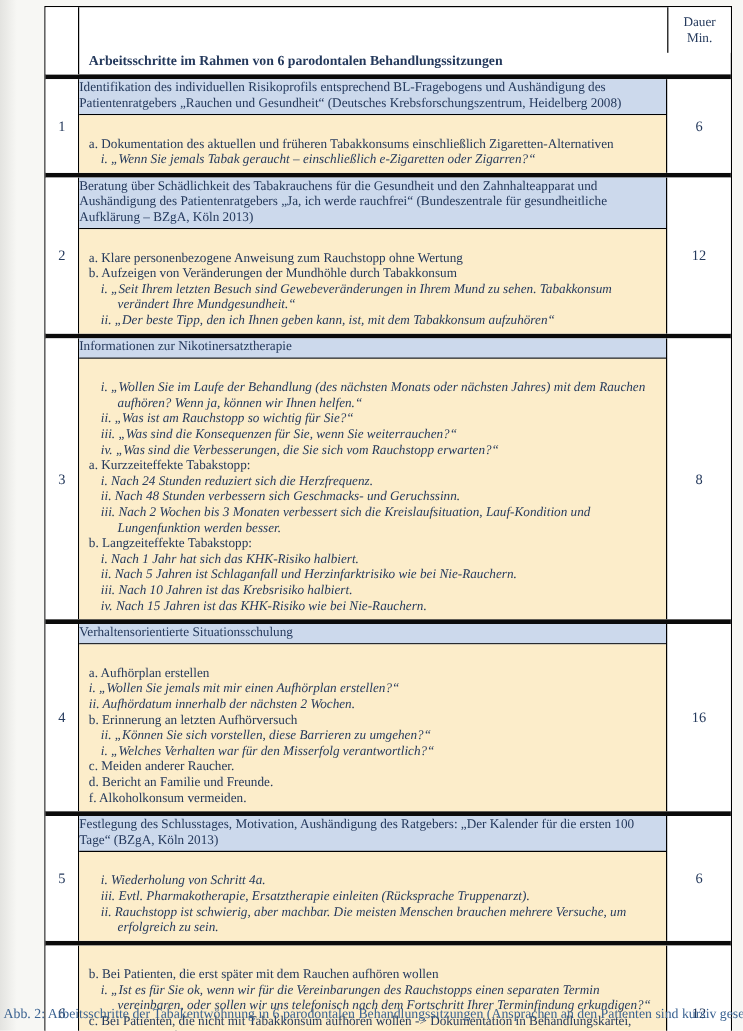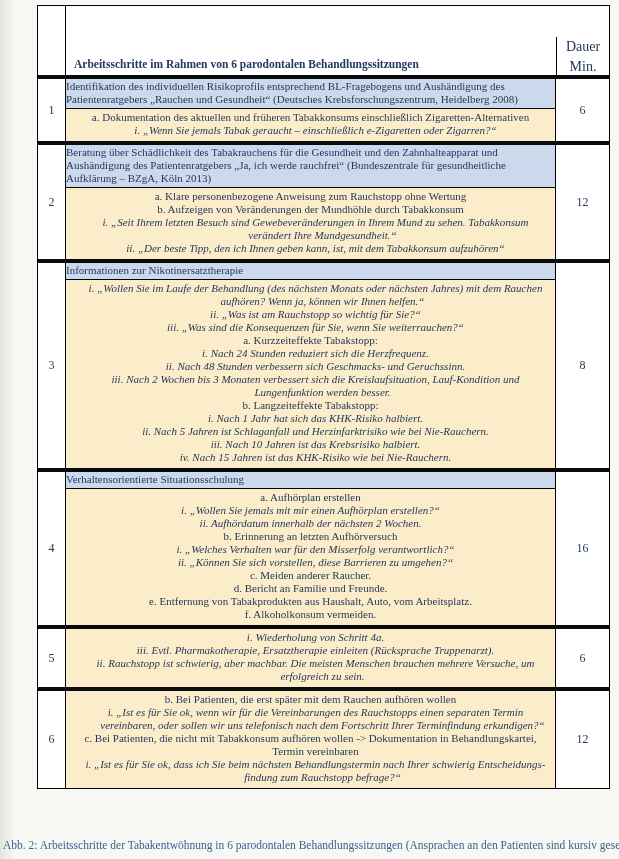--- a/index.html
+++ b/index.html
@@ -27,39 +27,37 @@
     flex:0 0 27px;width:27px;border-right:1px solid #000;
     display:flex;align-items:center;justify-content:center;
     font-size:12px;background:#fff;
   }
   .cell-content{flex:1 1 auto;display:flex;flex-direction:column;min-width:0;}
   .cell-duration{
     flex:0 0 53px;width:53px;border-left:1px solid #000;
     display:flex;align-items:center;justify-content:center;
     font-size:12px;background:#fff;
   }
-  .header-row .cell-content{padding:3px 8px 4px 8px;justify-content:flex-end;}
+  .header-row .cell-content{padding:3px 8px 4px 8px;justify-content:flex-start;margin-top:36px;}
   .header-title{font-weight:bold;font-size:11.5px;}
   .header-row .cell-num{border-right:1px solid #000;}
   .header-duration{
-    flex-direction:column;justify-content:space-between;
+    flex-direction:column;
     padding:3px 0 2px 0;box-sizing:border-box;height:38px;
-    font-size:14px;
-    margin-top:31px;
+    font-size:11px;
   }
   .row-header{
     background:var(--header-fill,#ccd9ec);
     border-bottom:1px solid #000;
     padding:1px 8px 2px 0;
   }
   .row-body{
     background:var(--body-fill,#fcedca);
-    padding:2px 8px 4px 4px;
+    padding:18px 8px 4px 4px;
     flex:1 1 auto;
-    text-align:center;
   }
   .line{padding-left:14px;text-indent:-10px;}
   .line.ind1{padding-left:28px;text-indent:-14px;}
   .line.it{font-style:italic;}
   .figure-caption{
     position:absolute;left:3px;top:839px;width:614px;
     font-size:11.5px;line-height:13px;
     color:var(--caption-color,#3a6291);
     white-space:nowrap;
   }
@@ -106,20 +104,21 @@
       <div class="cell-duration">12</div>
     </div>
     <div class="trow">
       <div class="cell-num">3</div>
       <div class="cell-content">
         <div class="row-header">Informationen zur Nikotinersatztherapie</div>
         <div class="row-body">
           <div class="line ind1 it">i.  „Wollen Sie im Laufe der Behandlung (des nächsten Monats oder nächsten Jahres) mit dem Rauchen aufhören? Wenn ja, können wir Ihnen helfen.“</div>
           <div class="line ind1 it">ii. „Was ist am Rauchstopp so wichtig für Sie?“</div>
           <div class="line ind1 it">iii. „Was sind die Konsequenzen für Sie, wenn Sie weiterrauchen?“</div>
+          <div class="line ind1 it">iv. „Was sind die Verbesserungen, die Sie sich vom Rauchstopp erwarten?“</div>
           <div class="line">a. Kurzzeiteffekte Tabakstopp:</div>
           <div class="line ind1 it">i.  Nach 24 Stunden reduziert sich die Herzfrequenz.</div>
           <div class="line ind1 it">ii. Nach 48 Stunden verbessern sich Geschmacks- und Geruchssinn.</div>
           <div class="line ind1 it">iii. Nach 2 Wochen bis 3 Monaten verbessert sich die Kreislaufsituation, Lauf-Kondition und Lungenfunktion werden besser.</div>
           <div class="line">b. Langzeiteffekte Tabakstopp:</div>
           <div class="line ind1 it">i.   Nach 1 Jahr hat sich das KHK-Risiko halbiert.</div>
           <div class="line ind1 it">ii.  Nach 5 Jahren ist Schlaganfall und Herzinfarktrisiko wie bei Nie-Rauchern.</div>
           <div class="line ind1 it">iii. Nach 10 Jahren ist das Krebsrisiko halbiert.</div>
           <div class="line ind1 it">iv. Nach 15 Jahren ist das KHK-Risiko wie bei Nie-Rauchern.</div>
         </div>
@@ -128,33 +127,33 @@
     </div>
     <div class="trow">
       <div class="cell-num">4</div>
       <div class="cell-content">
         <div class="row-header">Verhaltensorientierte Situationsschulung</div>
         <div class="row-body">
           <div class="line">a. Aufhörplan erstellen</div>
           <div class="line it">i. „Wollen Sie jemals mit mir einen Aufhörplan erstellen?“</div>
           <div class="line it">ii. Aufhördatum innerhalb der nächsten 2 Wochen.</div>
           <div class="line">b. Erinnerung an letzten Aufhörversuch</div>
+          <div class="line ind1 it">ii. „Können Sie sich vorstellen, diese Barrieren zu umgehen?“</div>
           <div class="line ind1 it">i.  „Welches Verhalten war für den Misserfolg verantwortlich?“</div>
-          <div class="line ind1 it">ii. „Können Sie sich vorstellen, diese Barrieren zu umgehen?“</div>
           <div class="line">c. Meiden anderer Raucher.</div>
           <div class="line">d. Bericht an Familie und Freunde.</div>
-          <div class="line">e. Entfernung von Tabakprodukten aus Haushalt, Auto, vom Arbeitsplatz.</div>
           <div class="line">f. Alkoholkonsum vermeiden.</div>
         </div>
       </div>
       <div class="cell-duration">16</div>
     </div>
     <div class="trow">
       <div class="cell-num">5</div>
       <div class="cell-content">
+        <div class="row-header">Festlegung des Schlusstages, Motivation, Aushändigung des Ratgebers: „Der Kalender für die ersten 100 Tage“ (BZgA, Köln 2013)</div>
         <div class="row-body">
           <div class="line ind1 it">i.  Wiederholung von Schritt 4a.</div>
           <div class="line ind1 it">iii. Evtl. Pharmakotherapie, Ersatztherapie einleiten (Rücksprache Truppenarzt).</div>
           <div class="line ind1 it">ii. Rauchstopp ist schwierig, aber machbar. Die meisten Menschen brauchen mehrere Versuche, um erfolgreich zu sein.</div>
         </div>
       </div>
       <div class="cell-duration">6</div>
     </div>
     <div class="trow">
       <div class="cell-num">6</div>

